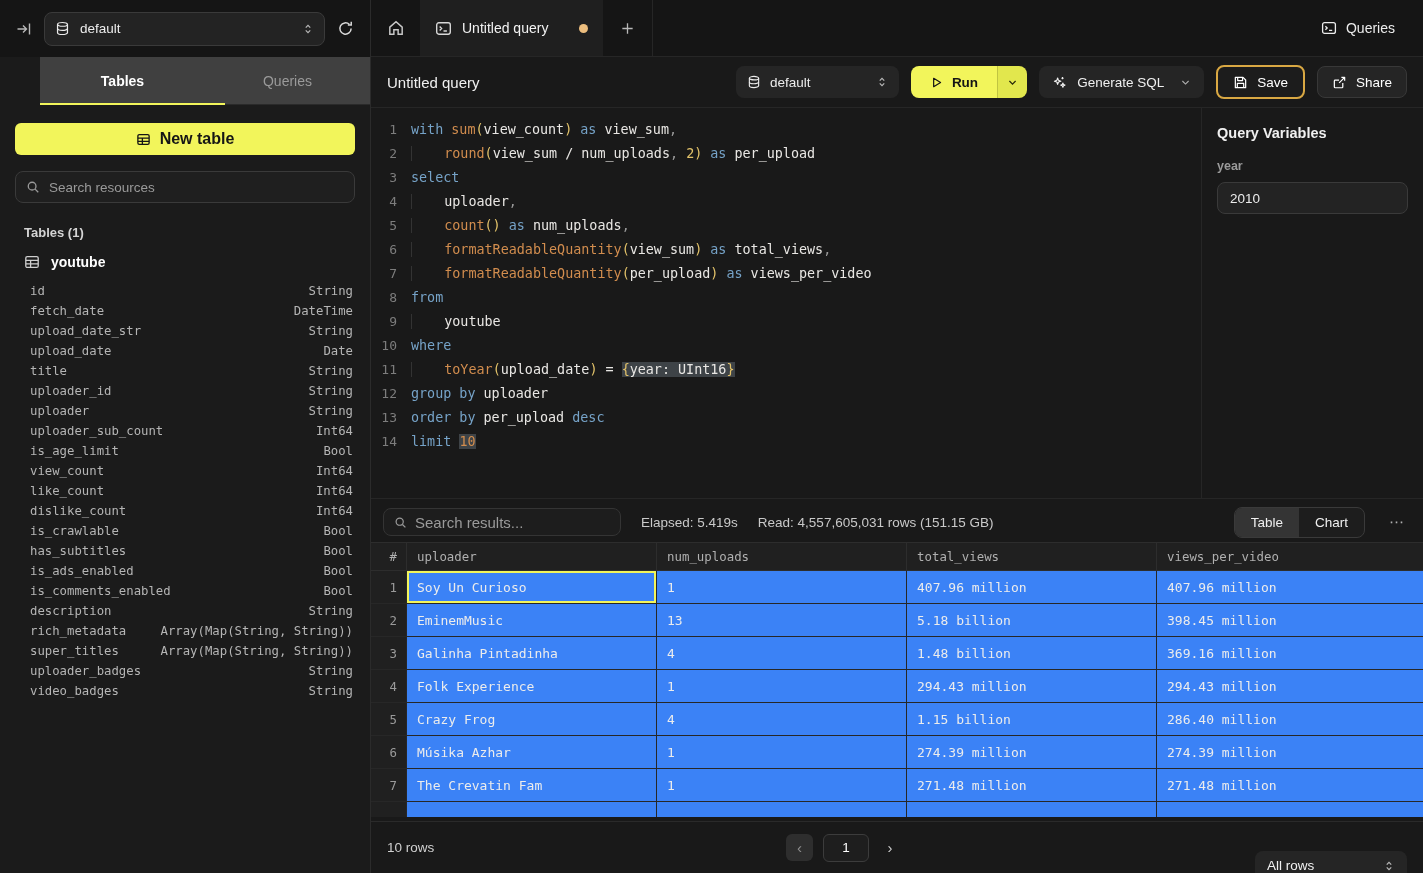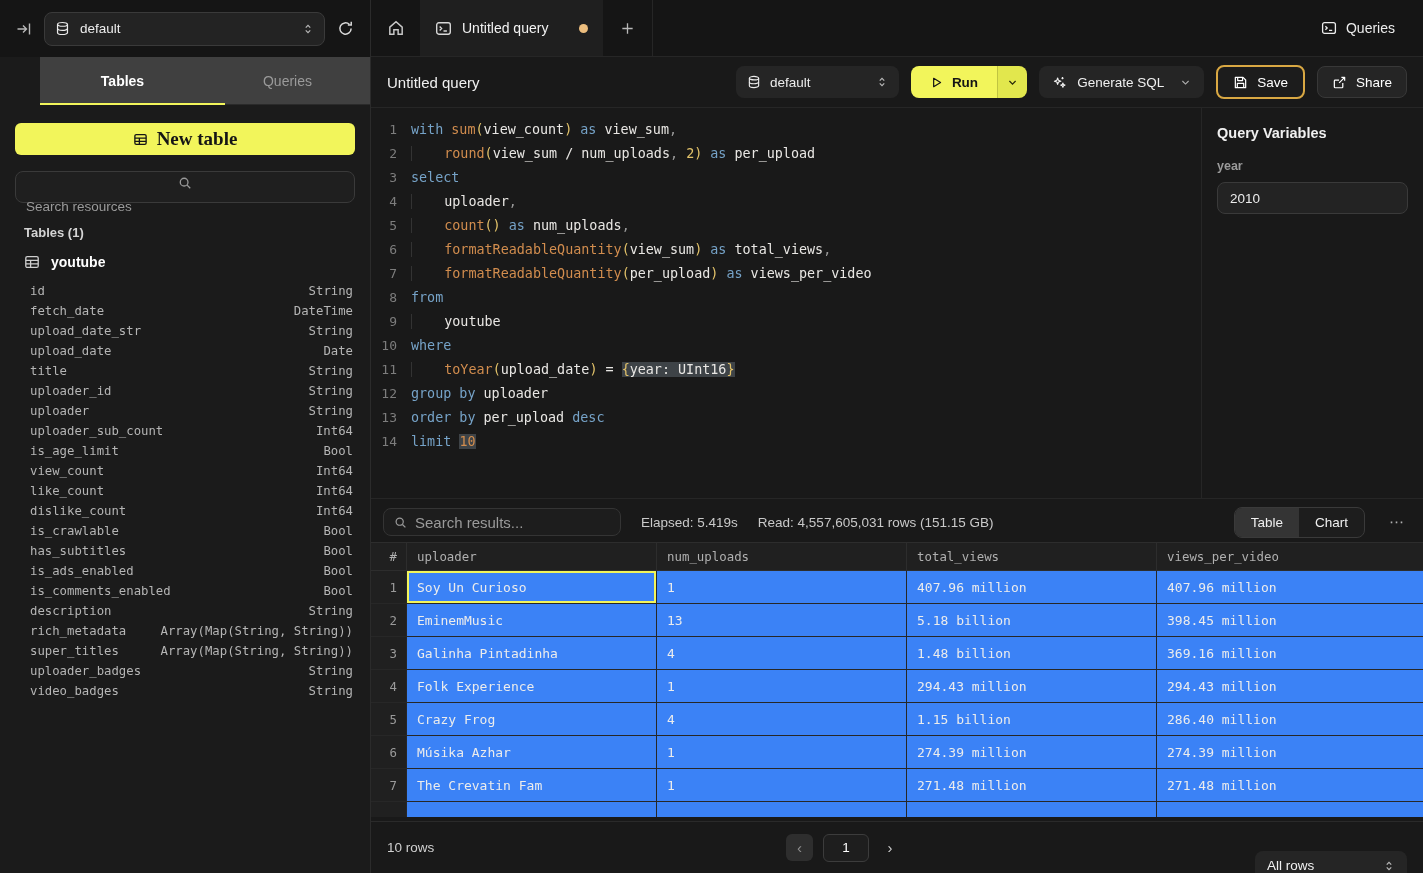--- a/index.html
+++ b/index.html
@@ -12,22 +12,22 @@
   .sidebar { position:absolute; left:0; top:0; width:371px; height:873px; background:#1b1b1b; border-right:1px solid #2b2b2b; }
   .sidebar-top { height:57px; background:#151515; display:flex; align-items:center; padding:0 16px; gap:12px; }
   .collapse-btn { color:#b8b8b8; cursor:pointer; }
   .db-select { flex:1; height:34px; background:#232323; border:1px solid #3a3a3a; border-radius:8px; display:flex; align-items:center; gap:10px; padding:0 10px; font-size:13.5px; color:#ececec; cursor:pointer; }
   .db-select .updown { margin-left:auto; color:#b8b8b8; }
   .refresh-btn { color:#d8d8d8; cursor:pointer; }
   .sidebar-tabs { height:48px; display:flex; border-bottom:1px solid #2a2a2a; position:relative; background:#404040;margin-left:40px; }
   .s-tab { flex:1; display:flex; align-items:center; justify-content:center; font-size:14px; color:#9a9a9a; cursor:pointer; }
   .s-tab.active { color:#ffffff; font-weight:bold; }
   .s-tab-underline { position:absolute; left:0; bottom:-1px; width:185px; height:2px; background:#f2f55b; }
-  .new-table-btn { margin:18px 15px 0; height:32px; background:#f2f55b; border-radius:6px; display:flex; align-items:center; justify-content:center; gap:9px; color:#151515; font-size:19px; font-weight:bold; cursor:pointer;font-family:Liberation Serif, serif; }
-  .side-search { margin:16px 15px 0; height:32px; background:#1f1f1f; border:1px solid #3a3a3a; border-radius:8px; display:flex; align-items:center; gap:9px; padding:4px 10px; color:#9a9a9a;flex-direction:column; }
+  .new-table-btn { margin:18px 15px 0; height:32px; background:#f2f55b; border-radius:6px; display:flex; align-items:center; justify-content:center; gap:9px; color:#151515; font-size:16px; font-weight:bold; cursor:pointer; }
+  .side-search { margin:16px 15px 0; height:32px; background:#1f1f1f; border:1px solid #3a3a3a; border-radius:8px; display:flex; align-items:center; gap:9px; padding:12px 10px; color:#9a9a9a; }
   .side-search input { background:transparent; border:none; outline:none; color:#d8d8d8; font-size:13.5px; width:100%; font-family:"Liberation Sans", sans-serif; }
   .side-search input::placeholder { color:#9a9a9a; }
   .tables-heading { margin:22px 24px 0; font-size:13px; font-weight:bold; color:#d4d4d4; }
   .table-item { margin:10px 0 0; padding:4px 24px; display:flex; align-items:center; gap:11px; color:#ffffff; font-size:14px; font-weight:bold; cursor:pointer; }
   .table-item .icon { color:#cfcfcf; }
   .columns-list { margin-top:7px; padding:0 17px 0 30px; }
   .col-row { height:20px; display:flex; justify-content:space-between; align-items:center; font-family:"DejaVu Sans Mono", monospace; font-size:12.3px; color:#b5b5b5; cursor:default; }
 
   
   .tabbar { position:absolute; left:371px; top:0; right:0; height:57px; background:#151515; border-bottom:1px solid #262626; display:flex; align-items:stretch; }

